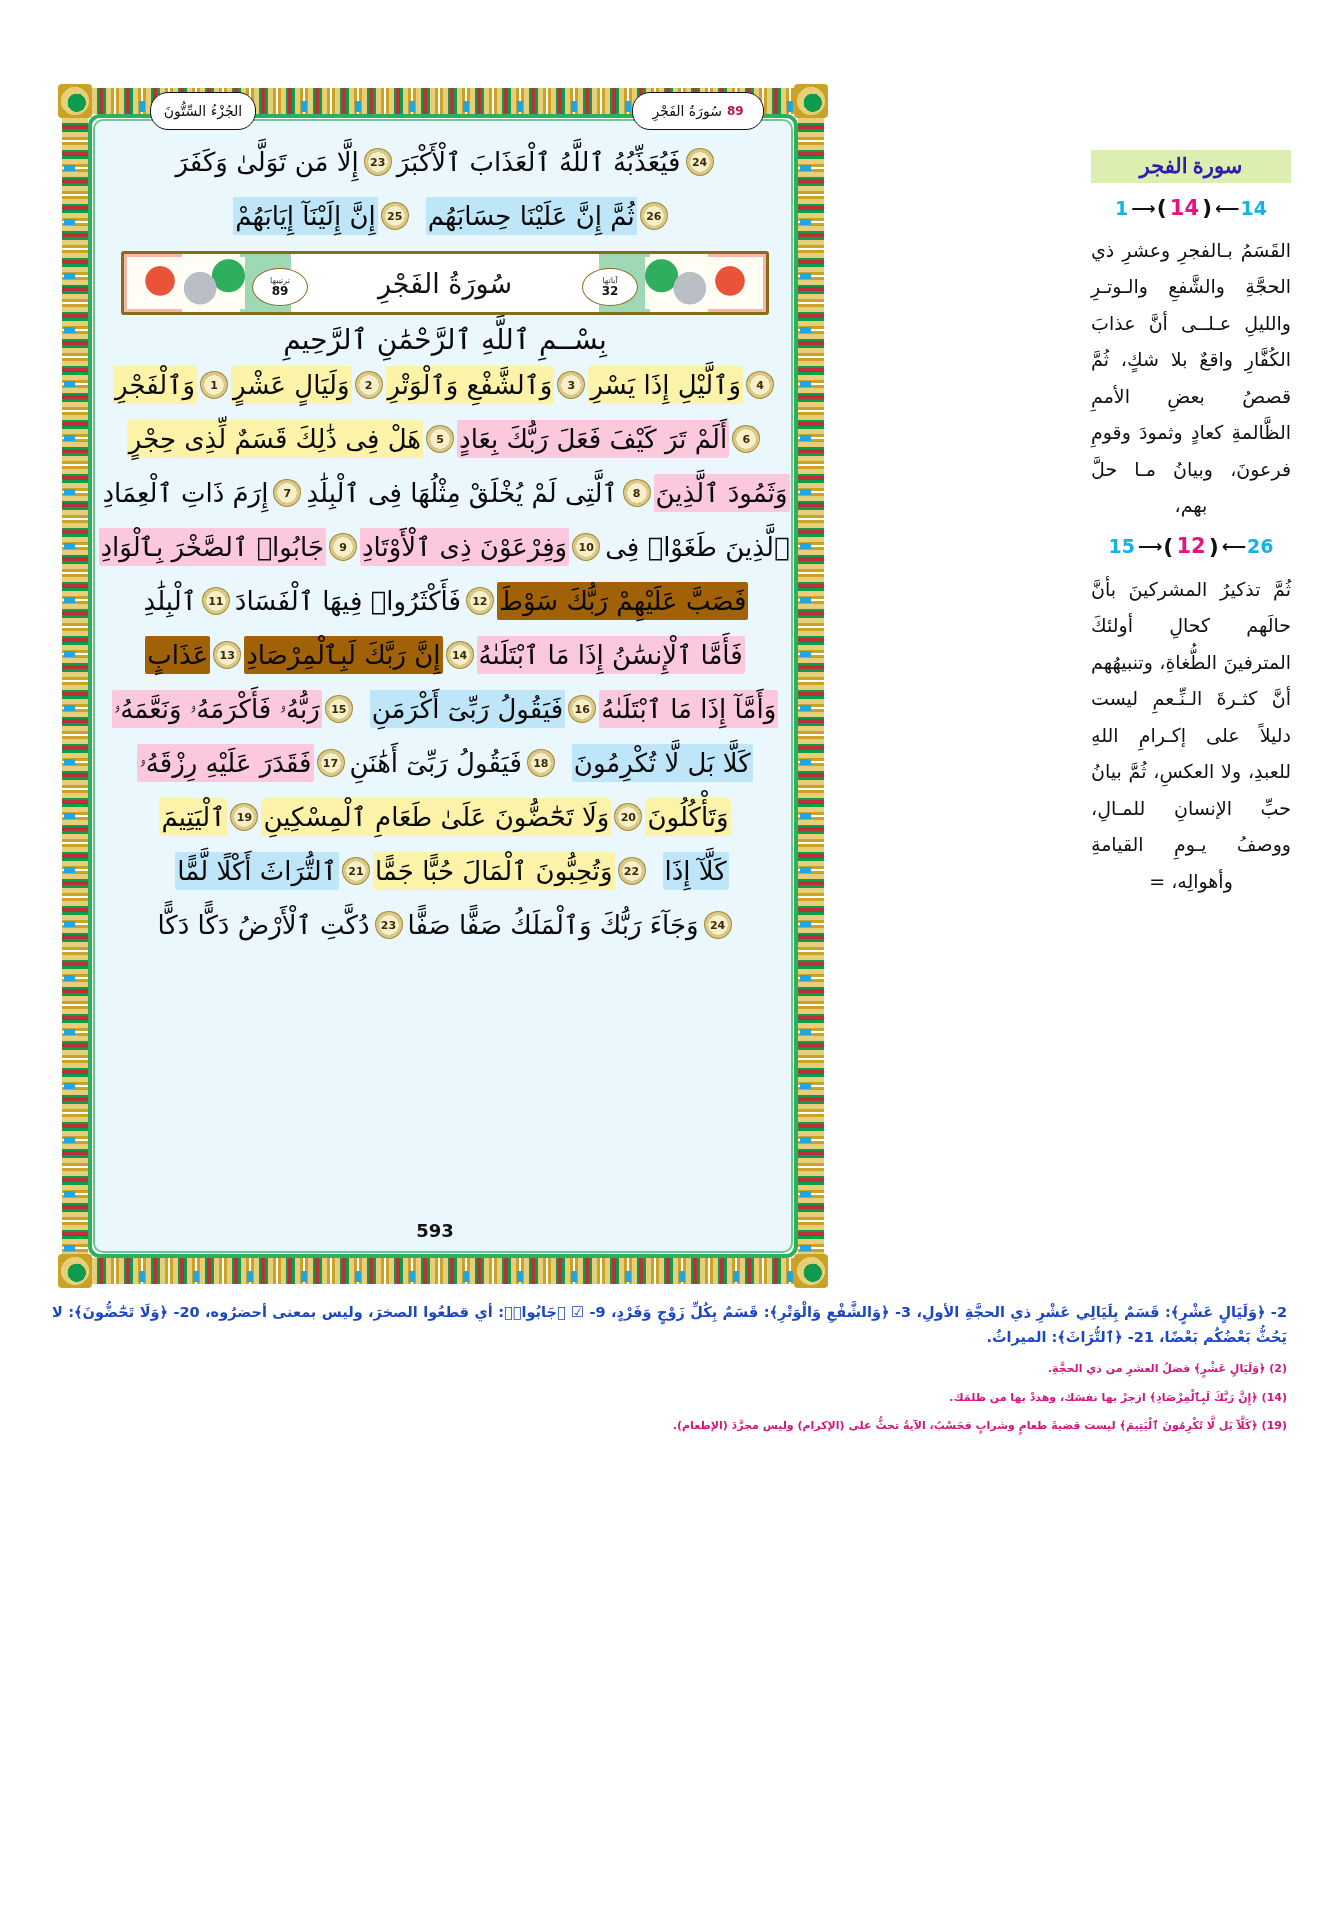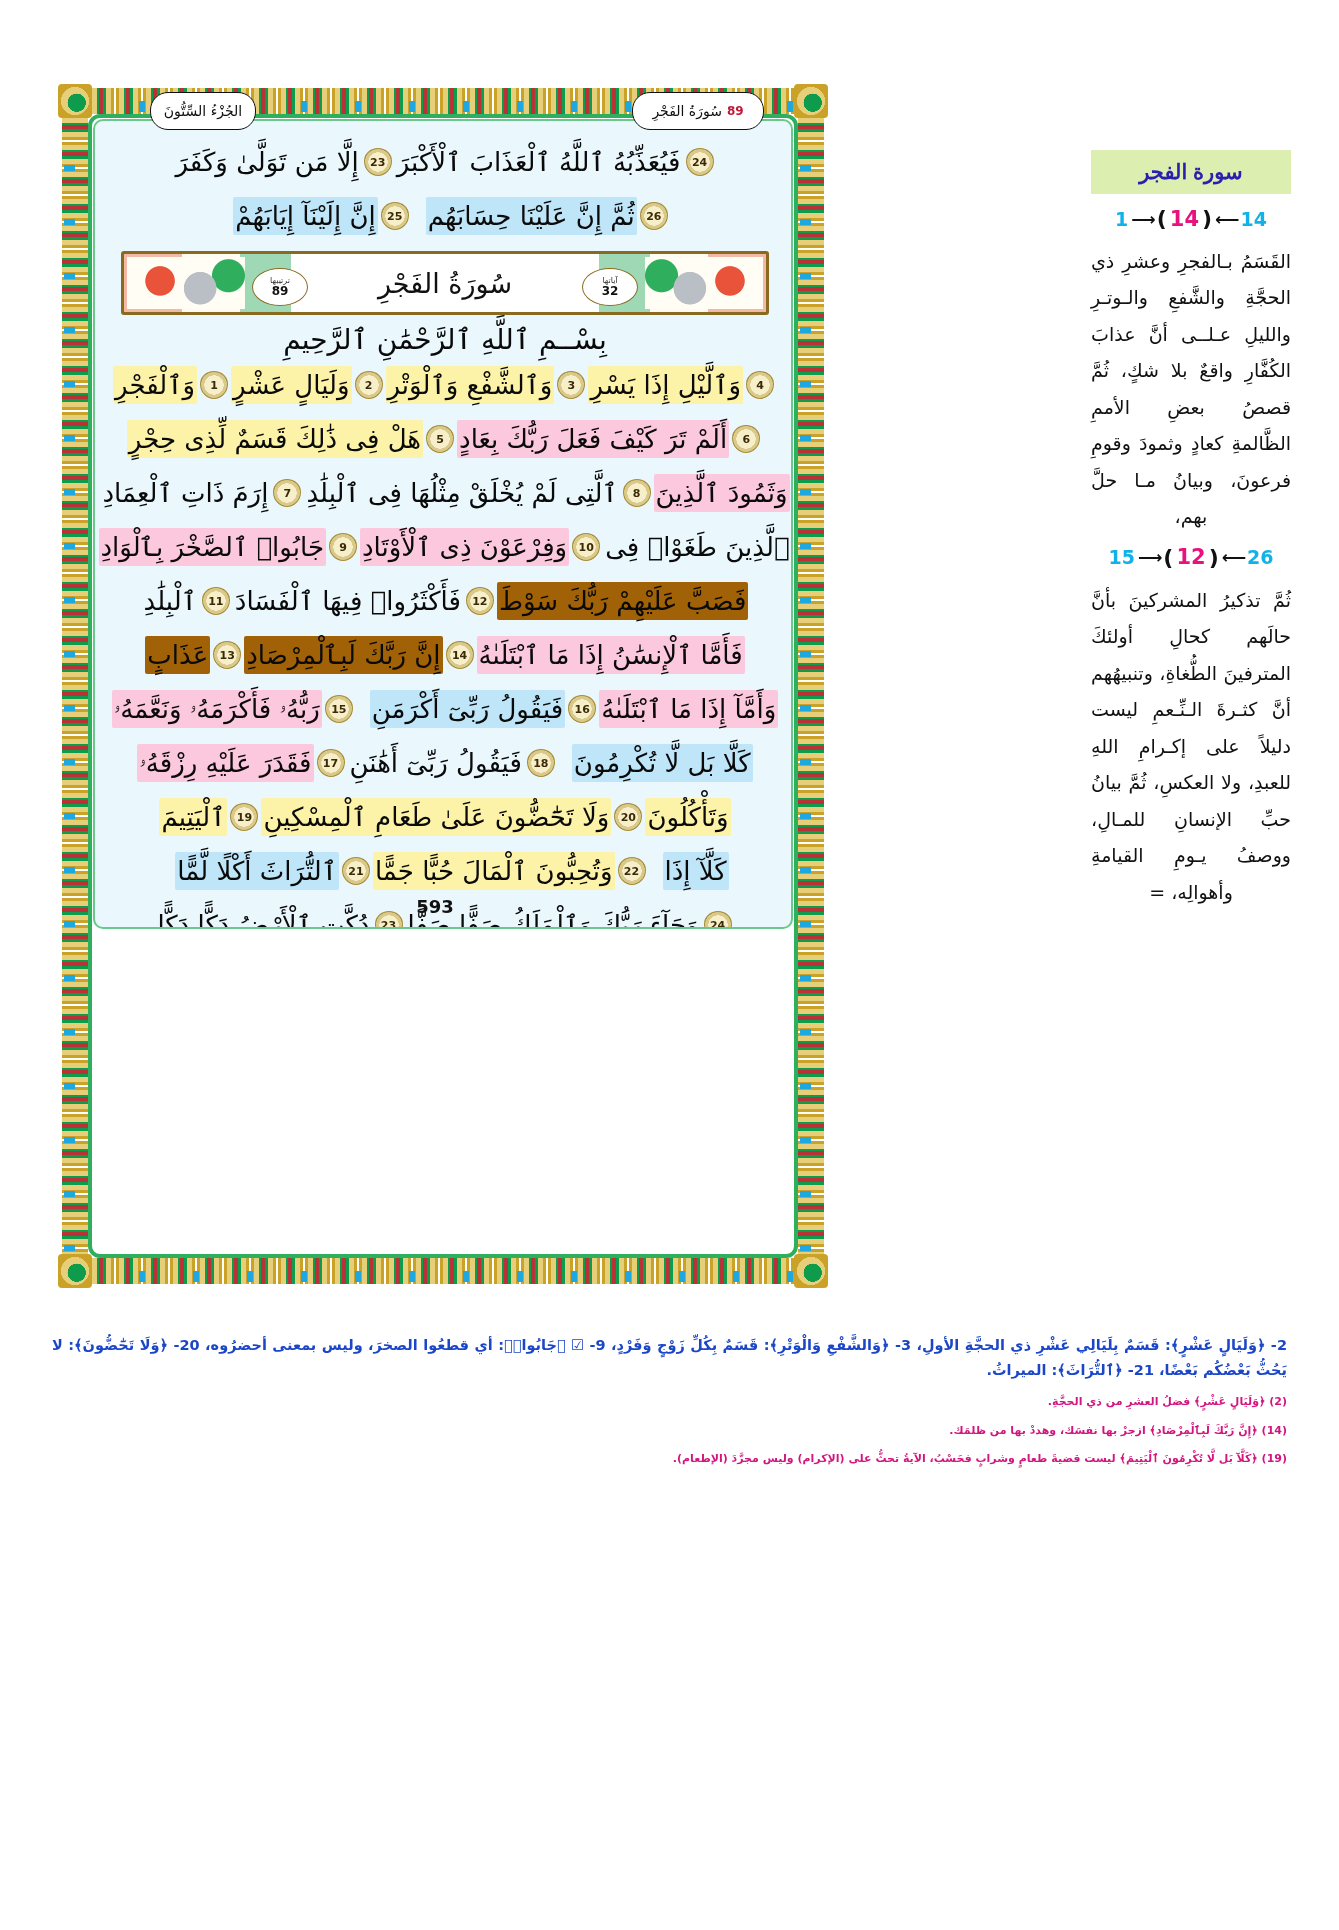--- a/index.html
+++ b/index.html
@@ -91,21 +91,21 @@
   .inner-rule{
     position:absolute;
     left:88px;top:114px;width:710px;height:1144px;
     border:4px solid #2fae5d;
     border-radius:12px;
     background:#ffffff;
     box-sizing:border-box;
   }
   .text-panel{
     position:absolute;
-    left:93px;top:119px;width:700px;height:810px;
+    left:93px;top:119px;width:700px;height:1134px;
     border:2px solid #68c98b;
     border-radius:10px;
     background:#eaf7fd;
     box-sizing:border-box;
     overflow:hidden;
   }
 
   
   .hizb-label{
     position:absolute;left:150px;top:92px;
@@ -206,43 +206,42 @@
     font-size:18px;font-weight:bold;color:#111;z-index:7;
   }
 
   
   .sidebar{
     position:absolute;right:48px;top:150px;width:200px;
     direction:rtl;text-align:justify;
   }
   .sb-title{
     background:#dcefb0;color:#2b1fb0;font-weight:bold;
-    font-size:21px;text-align:center;padding:10px 6px;margin-bottom:12px;
-    font-family:Liberation Sans, sans-serif;
+    font-size:21px;text-align:center;padding:4px 6px;margin-bottom:12px;
+    font-family:Liberation Serif, serif;
   }
   .sb-range{
     display:flex;align-items:center;justify-content:center;gap:3px;
     font-family:"DejaVu Sans","Liberation Sans",sans-serif;
     font-weight:bold;font-size:19px;margin:10px 0 12px 0;
   }
   .sb-range .cyan{color:#12b2e8;}
   .sb-range .mag{color:#e8127f;font-size:21px;}
   .sb-range .paren{color:#111;font-size:22px;}
   .sb-range .arrow{color:#111;font-size:17px;letter-spacing:-2px;}
   .sb-body{
     font-family:"DejaVu Sans","Liberation Serif",serif;
     font-size:19px;line-height:1.92;color:#111;
     text-align:justify;text-align-last:center;
   }
 
   
   .footnotes{
     position:absolute;left:52px;right:52px;top:1300px;
     direction:rtl;
-    margin-top:33px;
   }
   .fn-blue{
     color:#1b46c8;font-weight:bold;font-size:14.5px;line-height:1.72;
     text-align:justify;
     font-family:"DejaVu Sans","Liberation Serif",serif;
   }
   .fn-magenta{
     color:#d2157f;font-weight:bold;font-size:11px;line-height:1.8;
     font-family:"DejaVu Sans","Liberation Serif",serif;
     text-align:right;

